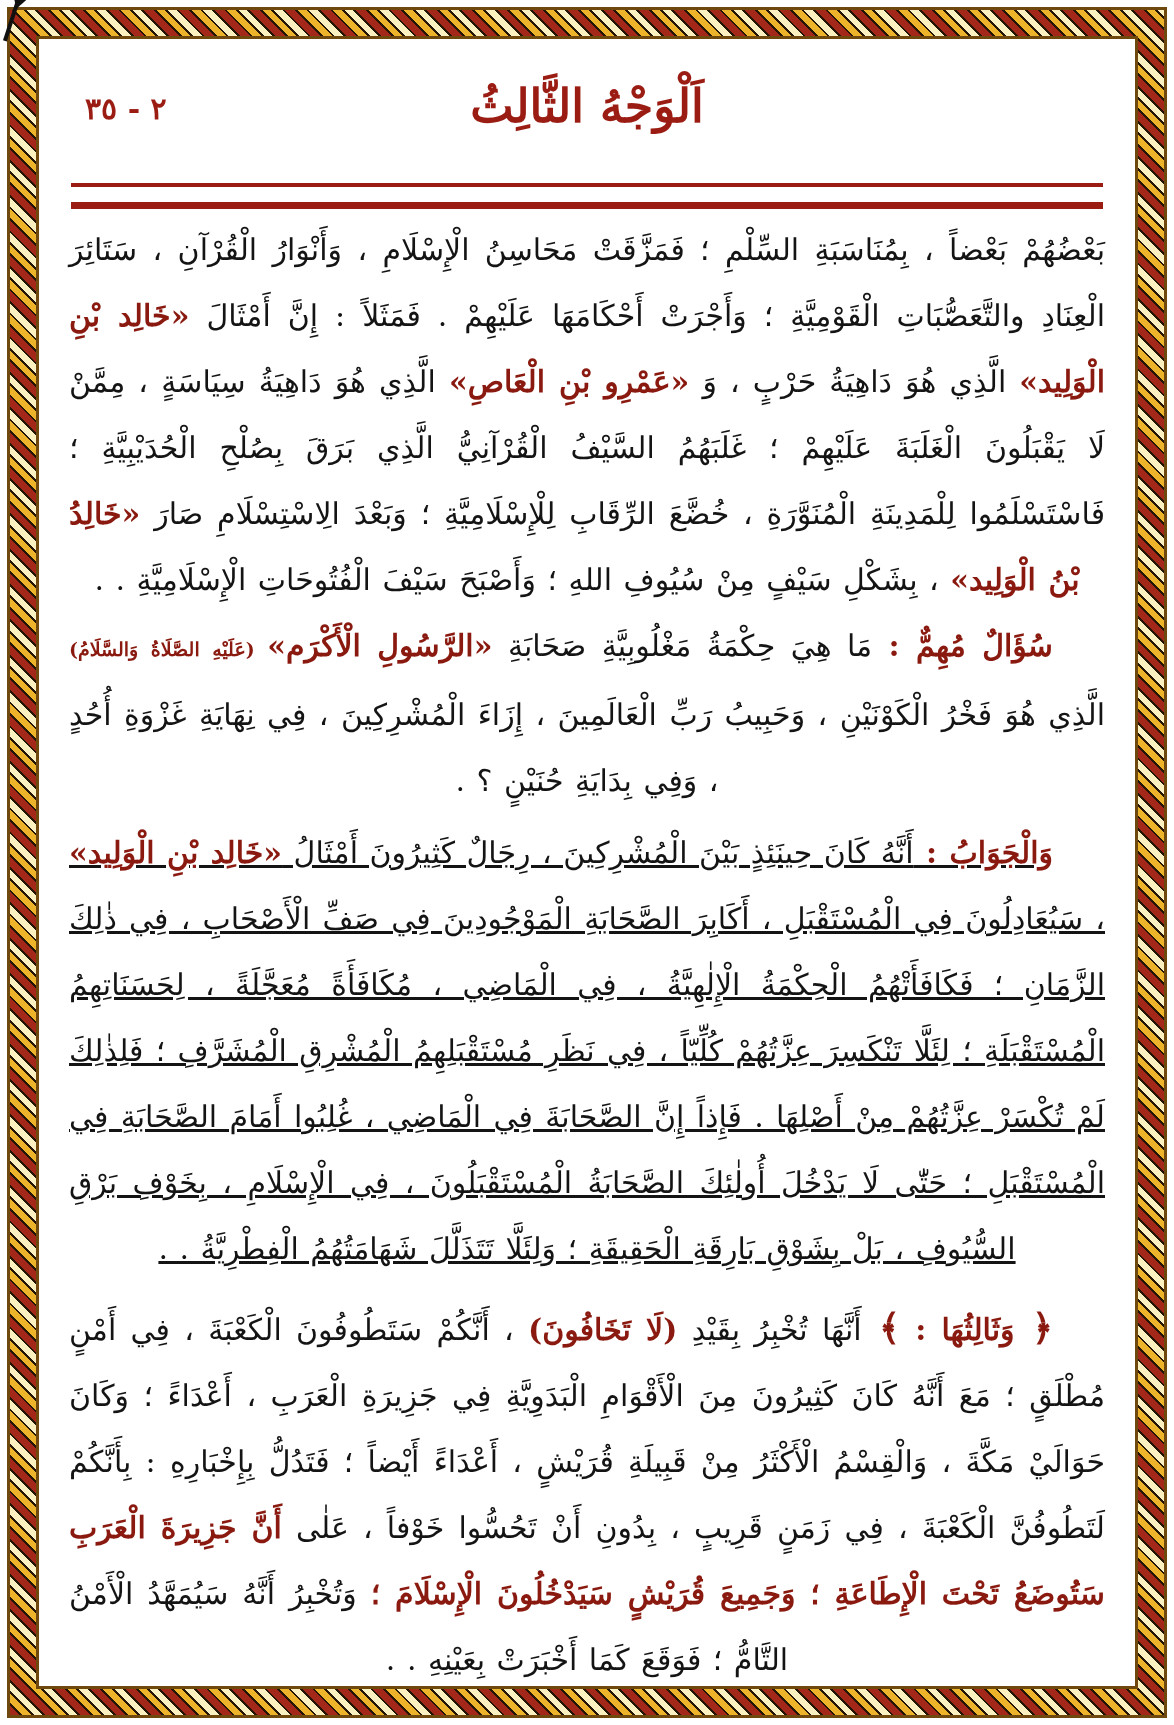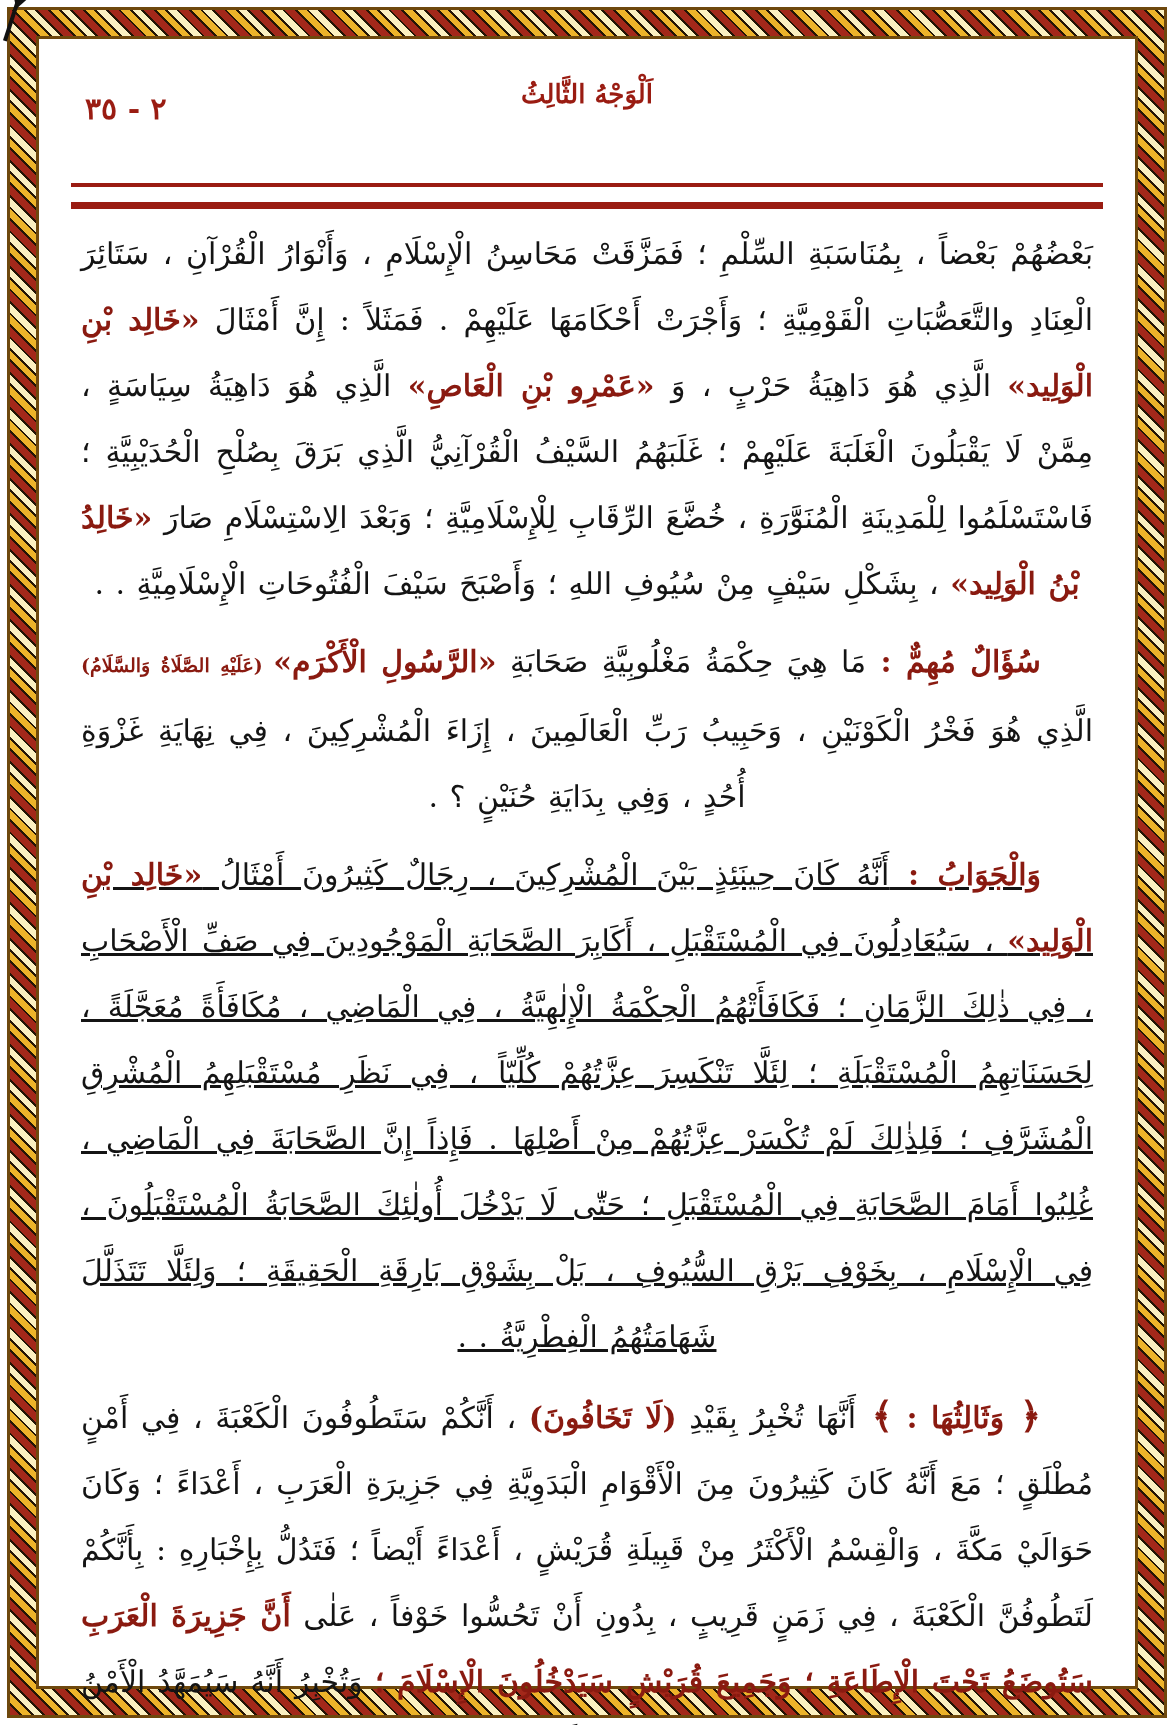--- a/index.html
+++ b/index.html
@@ -43,36 +43,36 @@
   }
   .header{position:relative;height:104px;}
   .page-number{
     position:absolute;left:16px;top:26px;
     direction:ltr;unicode-bidi:bidi-override;
     font-size:30px;font-weight:bold;letter-spacing:2px;
     color:var(--accent,#9a1c12);
   }
   .page-title{
     position:absolute;left:0;right:0;top:14px;text-align:center;
-    font-size:26px;font-weight:bold;
+    font-size:46px;font-weight:bold;
     color:var(--accent,#9a1c12);
   }
   .double-rule{
     height:15px;margin:14px 2px 0 2px;
     border-top:4px solid var(--accent,#9a1c12);
     border-bottom:7px solid var(--accent,#9a1c12);
   }
   .body-text{
     margin-top:8px;
     font-size:30px;line-height:66px;
     color:var(--ink,#141414);
     word-spacing:2px;
   }
   .para{
-    margin:12px;
+    margin:0;
     text-align:justify;
     text-align-last:center;
     -moz-text-align-last:center;
   }
   .para.indent{text-indent:52px;}
   .para.gap-sm{margin-top:6px;text-decoration:underline;}
   .para.gap-md{margin-top:12px;}
   .run-normal{color:var(--ink,#141414);}
   .run-red{color:var(--text-red,#8a1a10);font-weight:bold;}
   .run-red-small{

